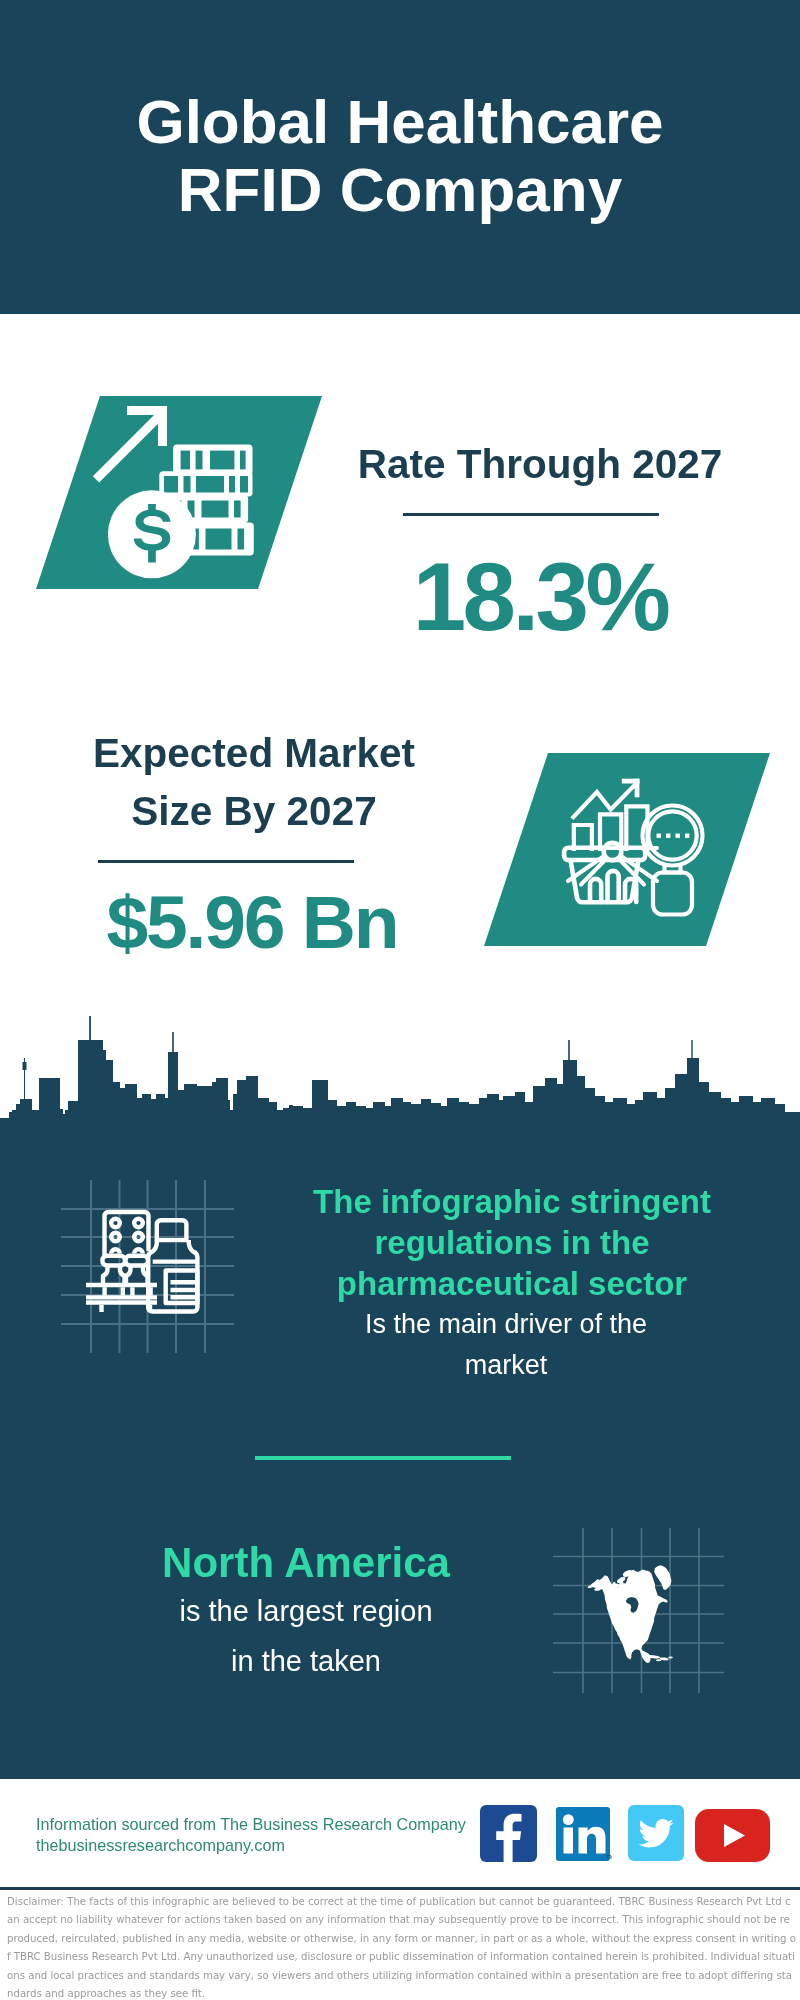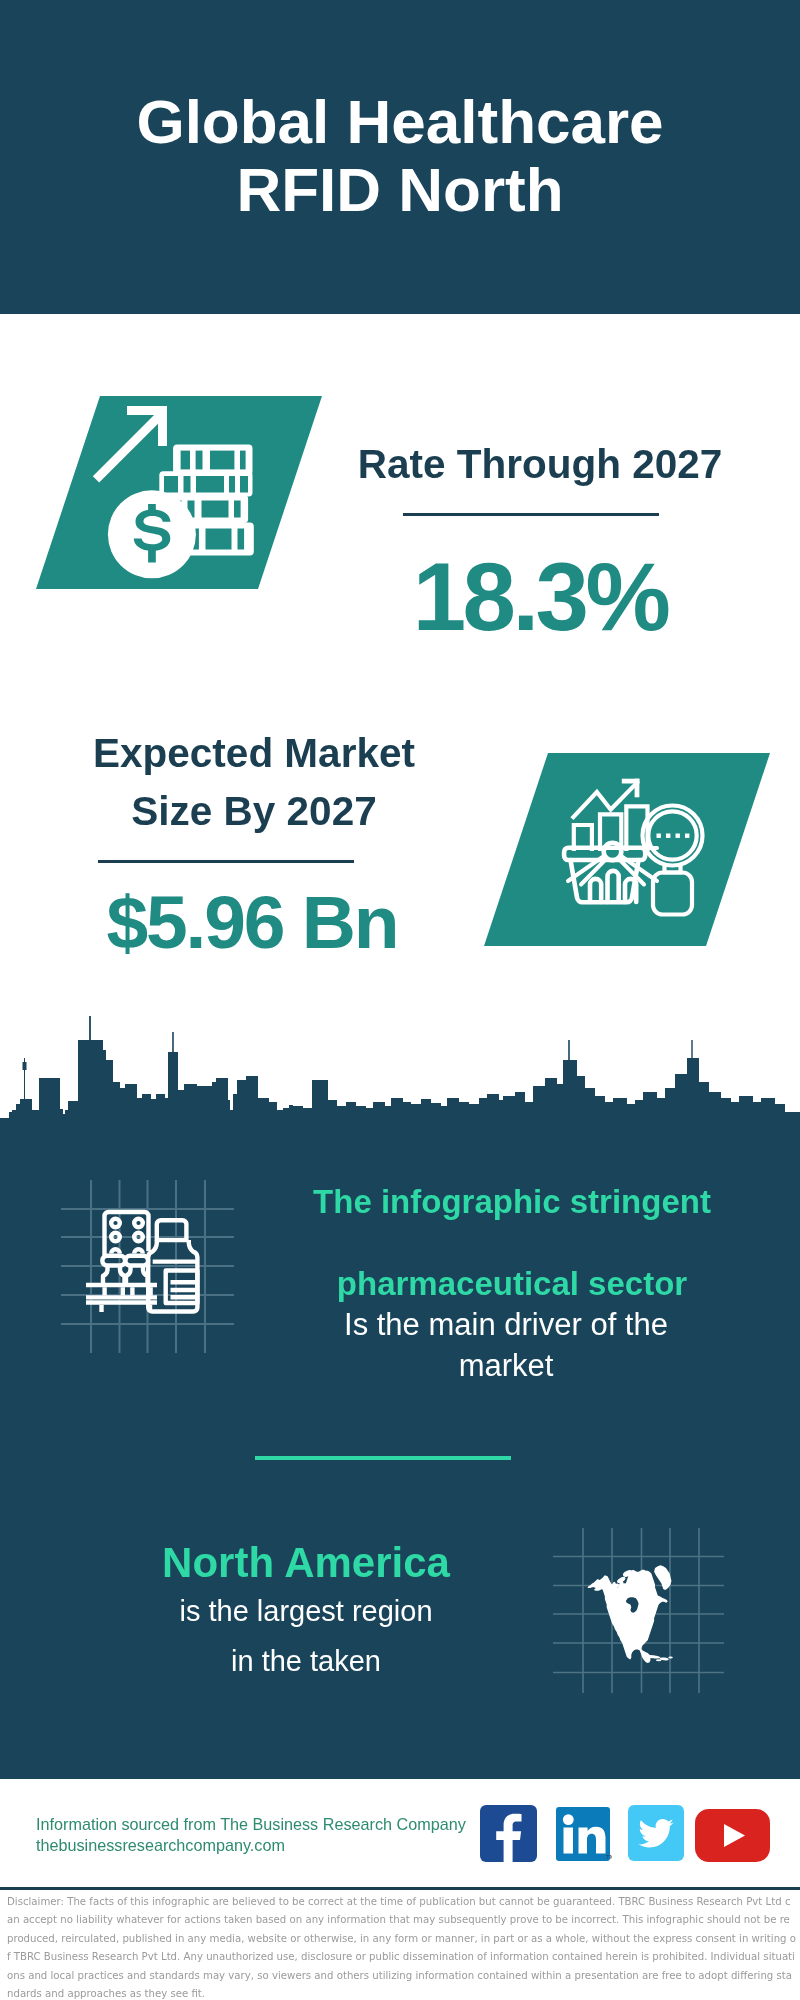--- a/index.html
+++ b/index.html
@@ -17,36 +17,36 @@
   .stat-value{position:absolute;color:#1f8b82;font-weight:bold;line-height:100px;text-align:center;white-space:nowrap;}
   .rule{position:absolute;background:#1b3f51;height:3px;}
   .plg{position:absolute;}
   .plg svg{position:absolute;left:0;top:0;}
   
   .darkbody{position:absolute;left:0;top:1158px;width:800px;height:621px;background:#19445a;}
   .skyline{position:absolute;left:0;top:1000px;width:800px;height:160px;}
   .insight{position:absolute;text-align:center;}
   .gridicon{position:absolute;}
   .ins-hi{color:#2fd9a6;font-weight:bold;font-size:33px;line-height:41px;}
-  .ins-body{color:#ffffff;font-weight:normal;font-size:31px;line-height:41px;}
+  .ins-body{color:#ffffff;font-weight:normal;font-size:27px;line-height:41px;}
   .greenrule{position:absolute;background:#2fd9a6;height:4px;}
   
   .footer{position:absolute;left:0;top:1779px;width:800px;height:221px;background:#ffffff;}
   .src{position:absolute;color:#2e8b70;font-size:16.2px;line-height:20.5px;}
   .footline{position:absolute;background:#1b3f51;height:3px;}
   .disclaimer{position:absolute;color:#9b9b9b;font-family:"DejaVu Sans Condensed","Liberation Sans",sans-serif;font-size:11.3px;line-height:18.4px;word-break:break-all;text-align:left;}
   .social{position:absolute;}
 </style>
 </head>
 <body>
 
 <div class="page">
   <div class="header">
     <div class="header-title">
-      <span>Global Healthcare</span><br><span>RFID North</span>
+      <span>Global Healthcare</span><br><span>RFID Company</span>
     </div>
   </div>
 
   <div class="plg" style="left:36px;top:396px;width:286px;height:193px;">
     <svg width="286" height="193" viewBox="0 0 286 193">
       <polygon points="64,0 286,0 222,193 0,193" fill="#1f8b82"></polygon>
       <g fill="#ffffff">
 
         <path d="M91,10 h40 v9 h-40 z"></path>
         <path d="M122,10 h9 v40 h-9 z"></path>
@@ -212,21 +212,21 @@
         <path d="M98.8,63.1 v3.0 a12,12 0 0 1 -4.3,8.5 a6,6 0 0 0 -4.3,5.5 v50.4 a4,4 0 0 0 4,4 h41.2 a4,4 0 0 0 4,-4 v-50.4 a6,6 0 0 0 -4.3,-5.5 a12,12 0 0 1 -4.3,-8.5 v-3.0"></path>
         <path d="M94.7,84.6 h44.7"></path>
         <path d="M107.7,93.5 h31.7 v32.5 h-31.7 z"></path>
         <path d="M112.5,105.3 h26.9 M112.5,113.0 h26.9 M112.5,120.3 h26.9"></path>
       </g>
     </svg>
   </div>
   <div class="insight" style="left:262px;top:1181px;width:500px;">
     <div class="ins-hi">
       <span>The infographic stringent</span><br>
-      <br>
+      <span>regulations in the</span><br>
       <span>pharmaceutical sector</span>
     </div>
     <div class="ins-body" style="position:relative;left:-6px;">
       <span>Is the main driver of the</span><br>
       <span>market</span>
     </div>
   </div>
   <div class="greenrule" style="left:255px;top:1456px;width:256px;"></div>
 
   <div class="insight" style="left:56px;top:1540px;width:500px;">

